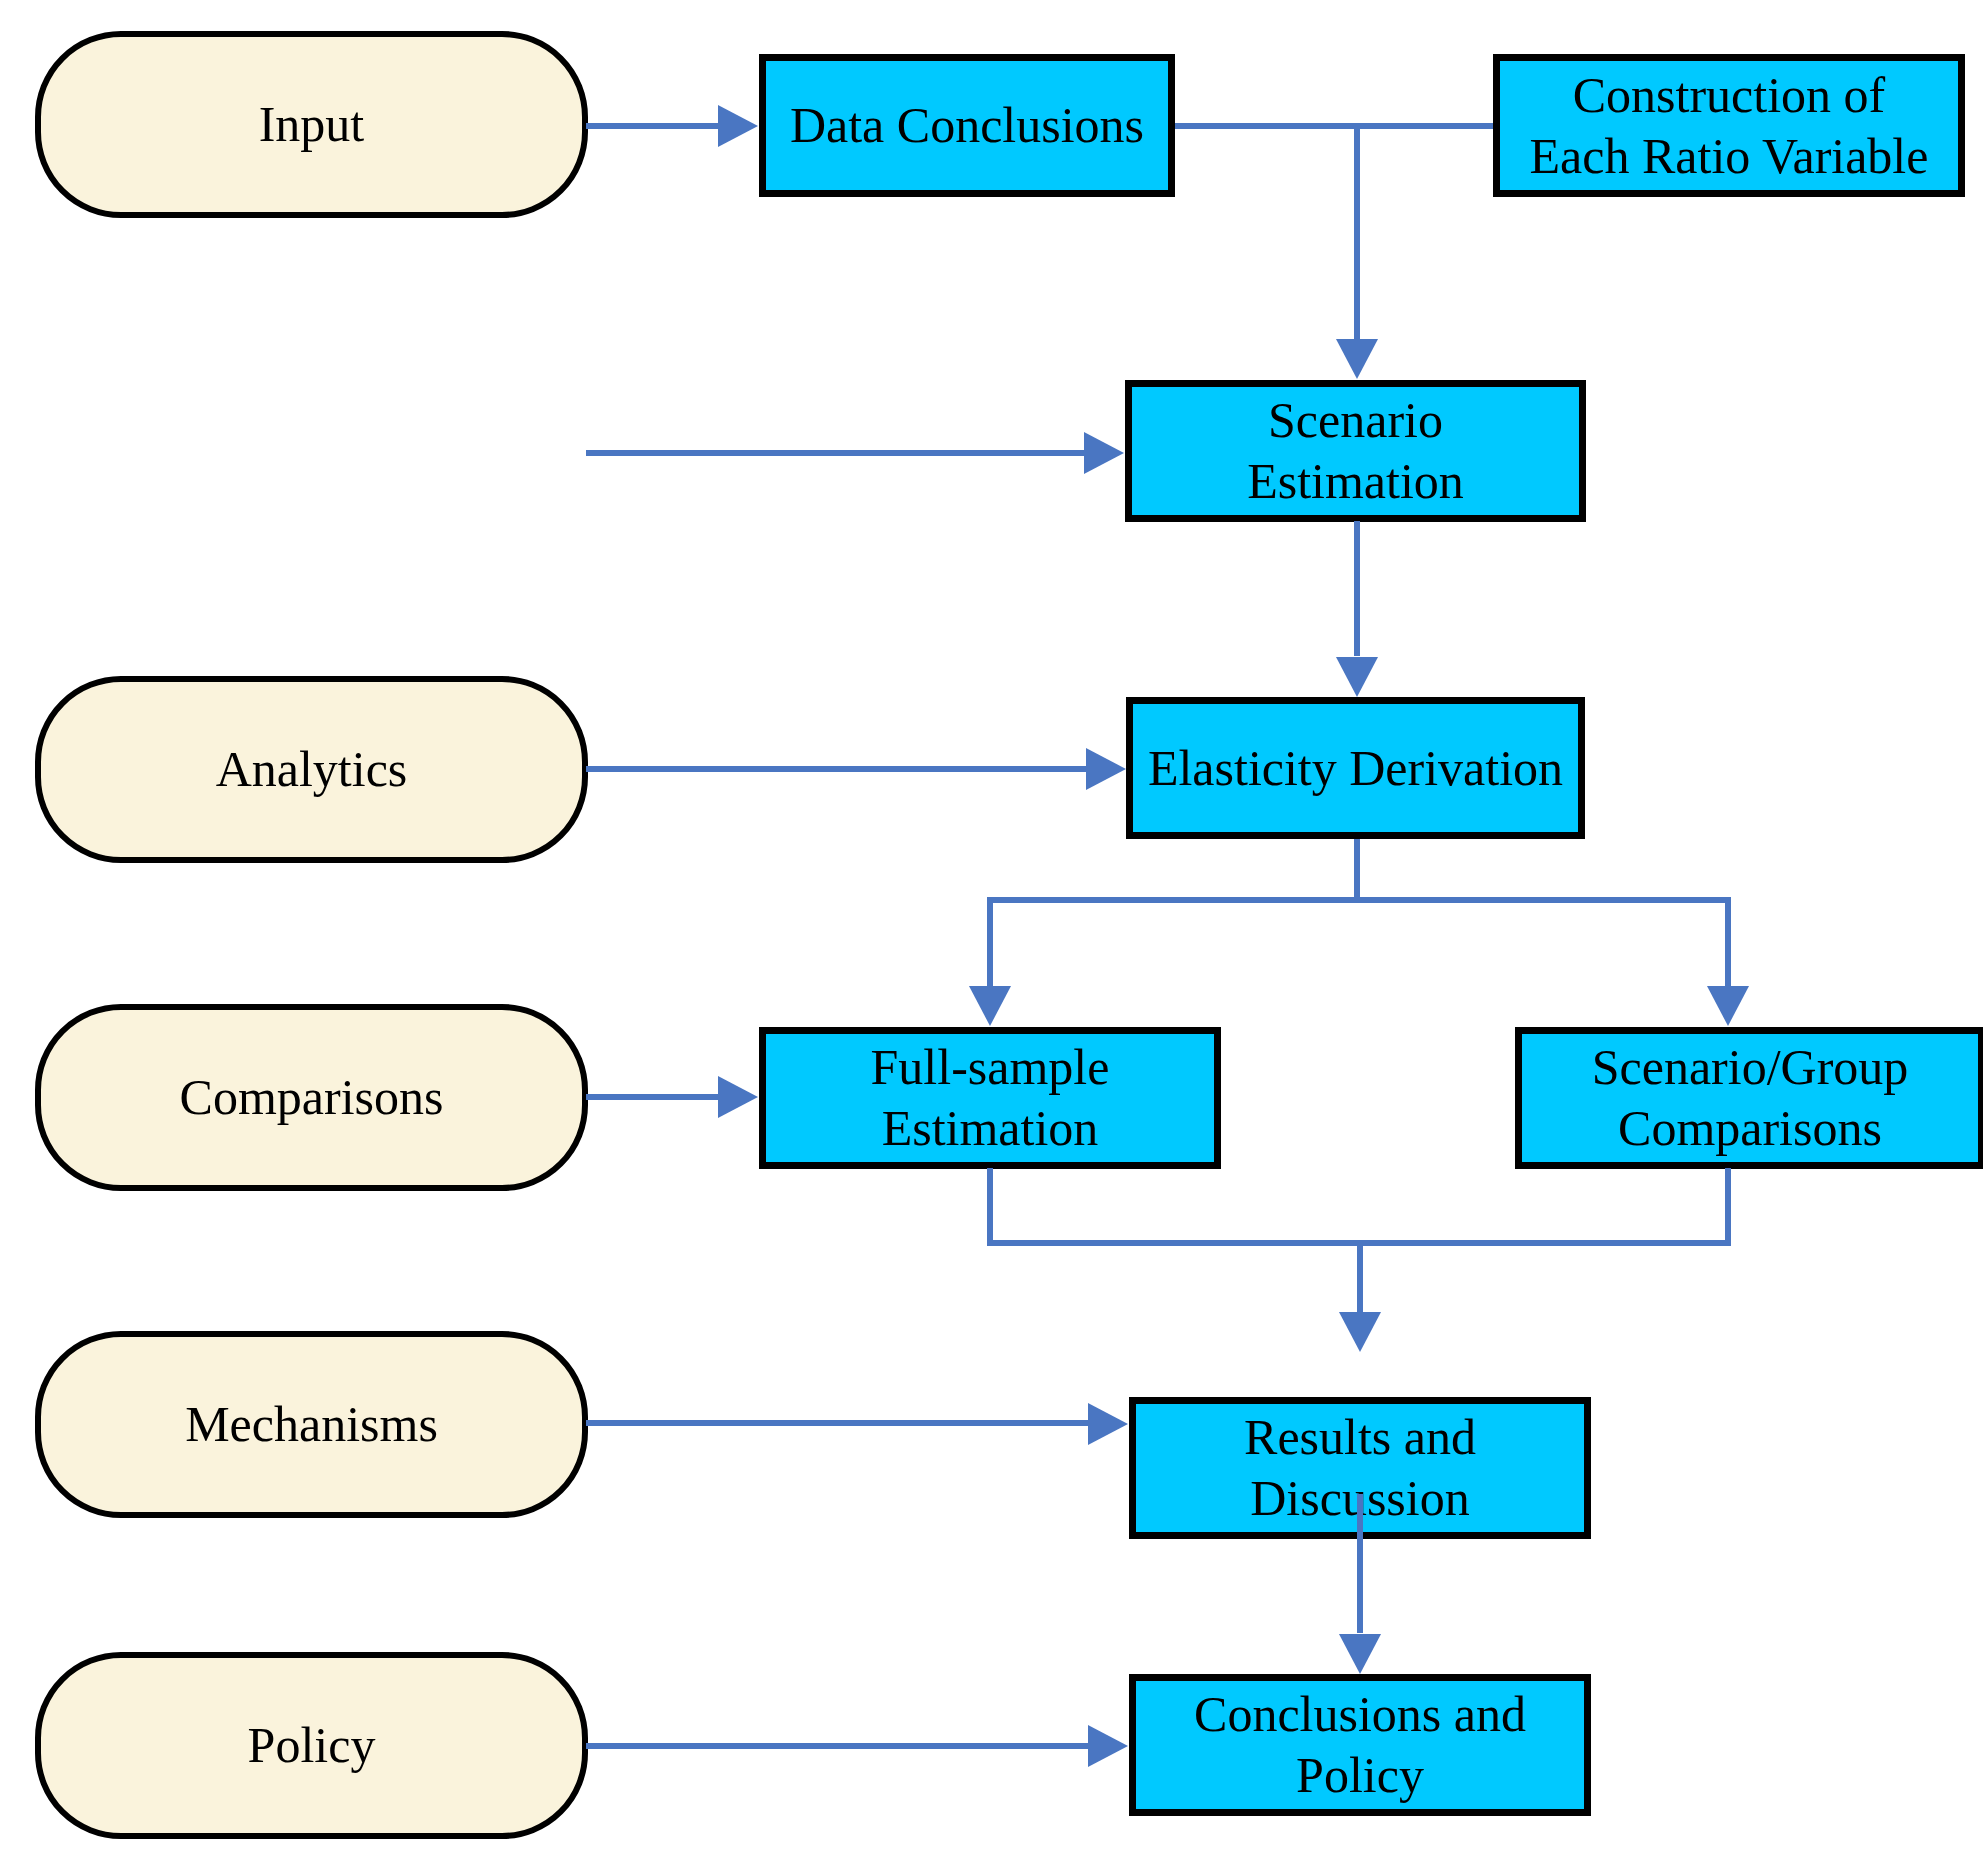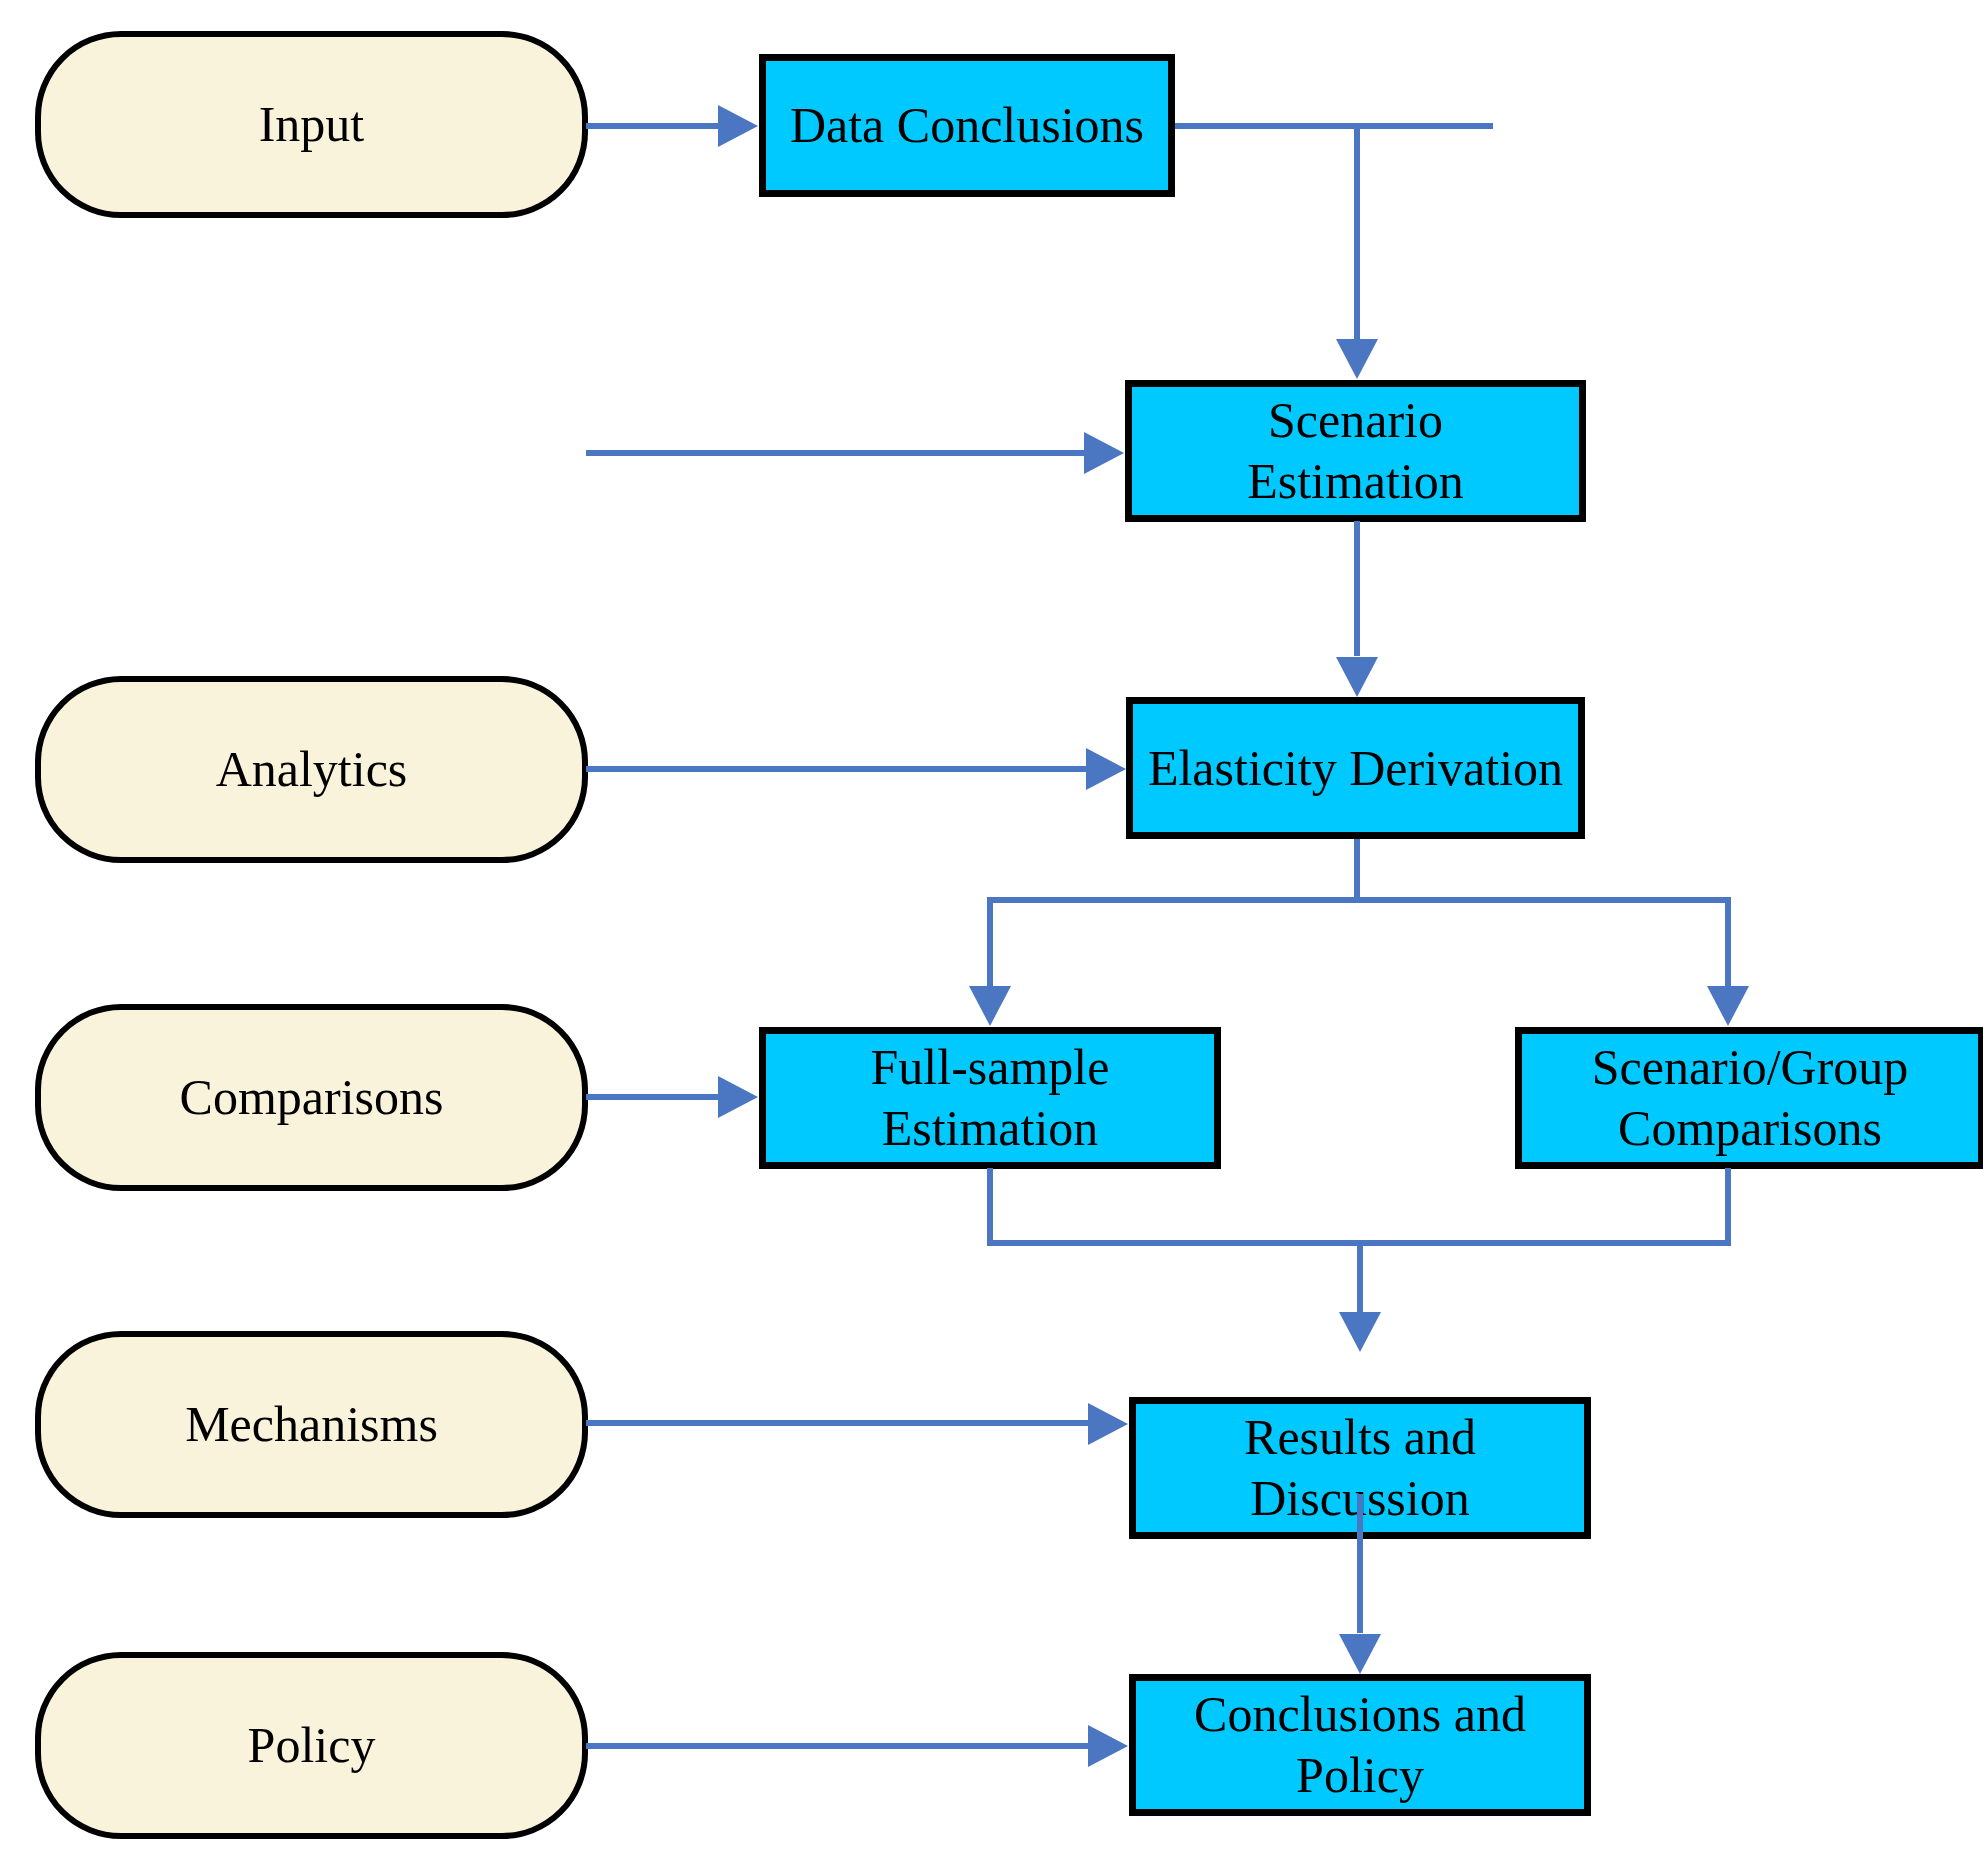--- a/index.html
+++ b/index.html
@@ -71,20 +71,24 @@
   <div class="stage" style="top:1331px">
       <span class="node-label">Mechanisms</span>
     </div>
   <div class="stage" style="top:1652px">
       <span class="node-label">Policy</span>
     </div>
 
   <div class="process" style="left:759px;top:54px;width:416px;height:143px">
       <span class="node-label">Data Conclusions</span>
     </div>
+  <div class="process" style="left:1493px;top:54px;width:472px;height:143px">
+      <span class="node-label">Construction of
+Each Ratio Variable</span>
+    </div>
   <div class="process" style="left:1125px;top:380px;width:461px;height:142px">
       <span class="node-label">Scenario
 Estimation</span>
     </div>
   <div class="process" style="left:1126px;top:697px;width:459px;height:142px">
       <span class="node-label">Elasticity Derivation</span>
     </div>
   <div class="process" style="left:759px;top:1027px;width:462px;height:142px">
       <span class="node-label">Full-sample
 Estimation</span>

